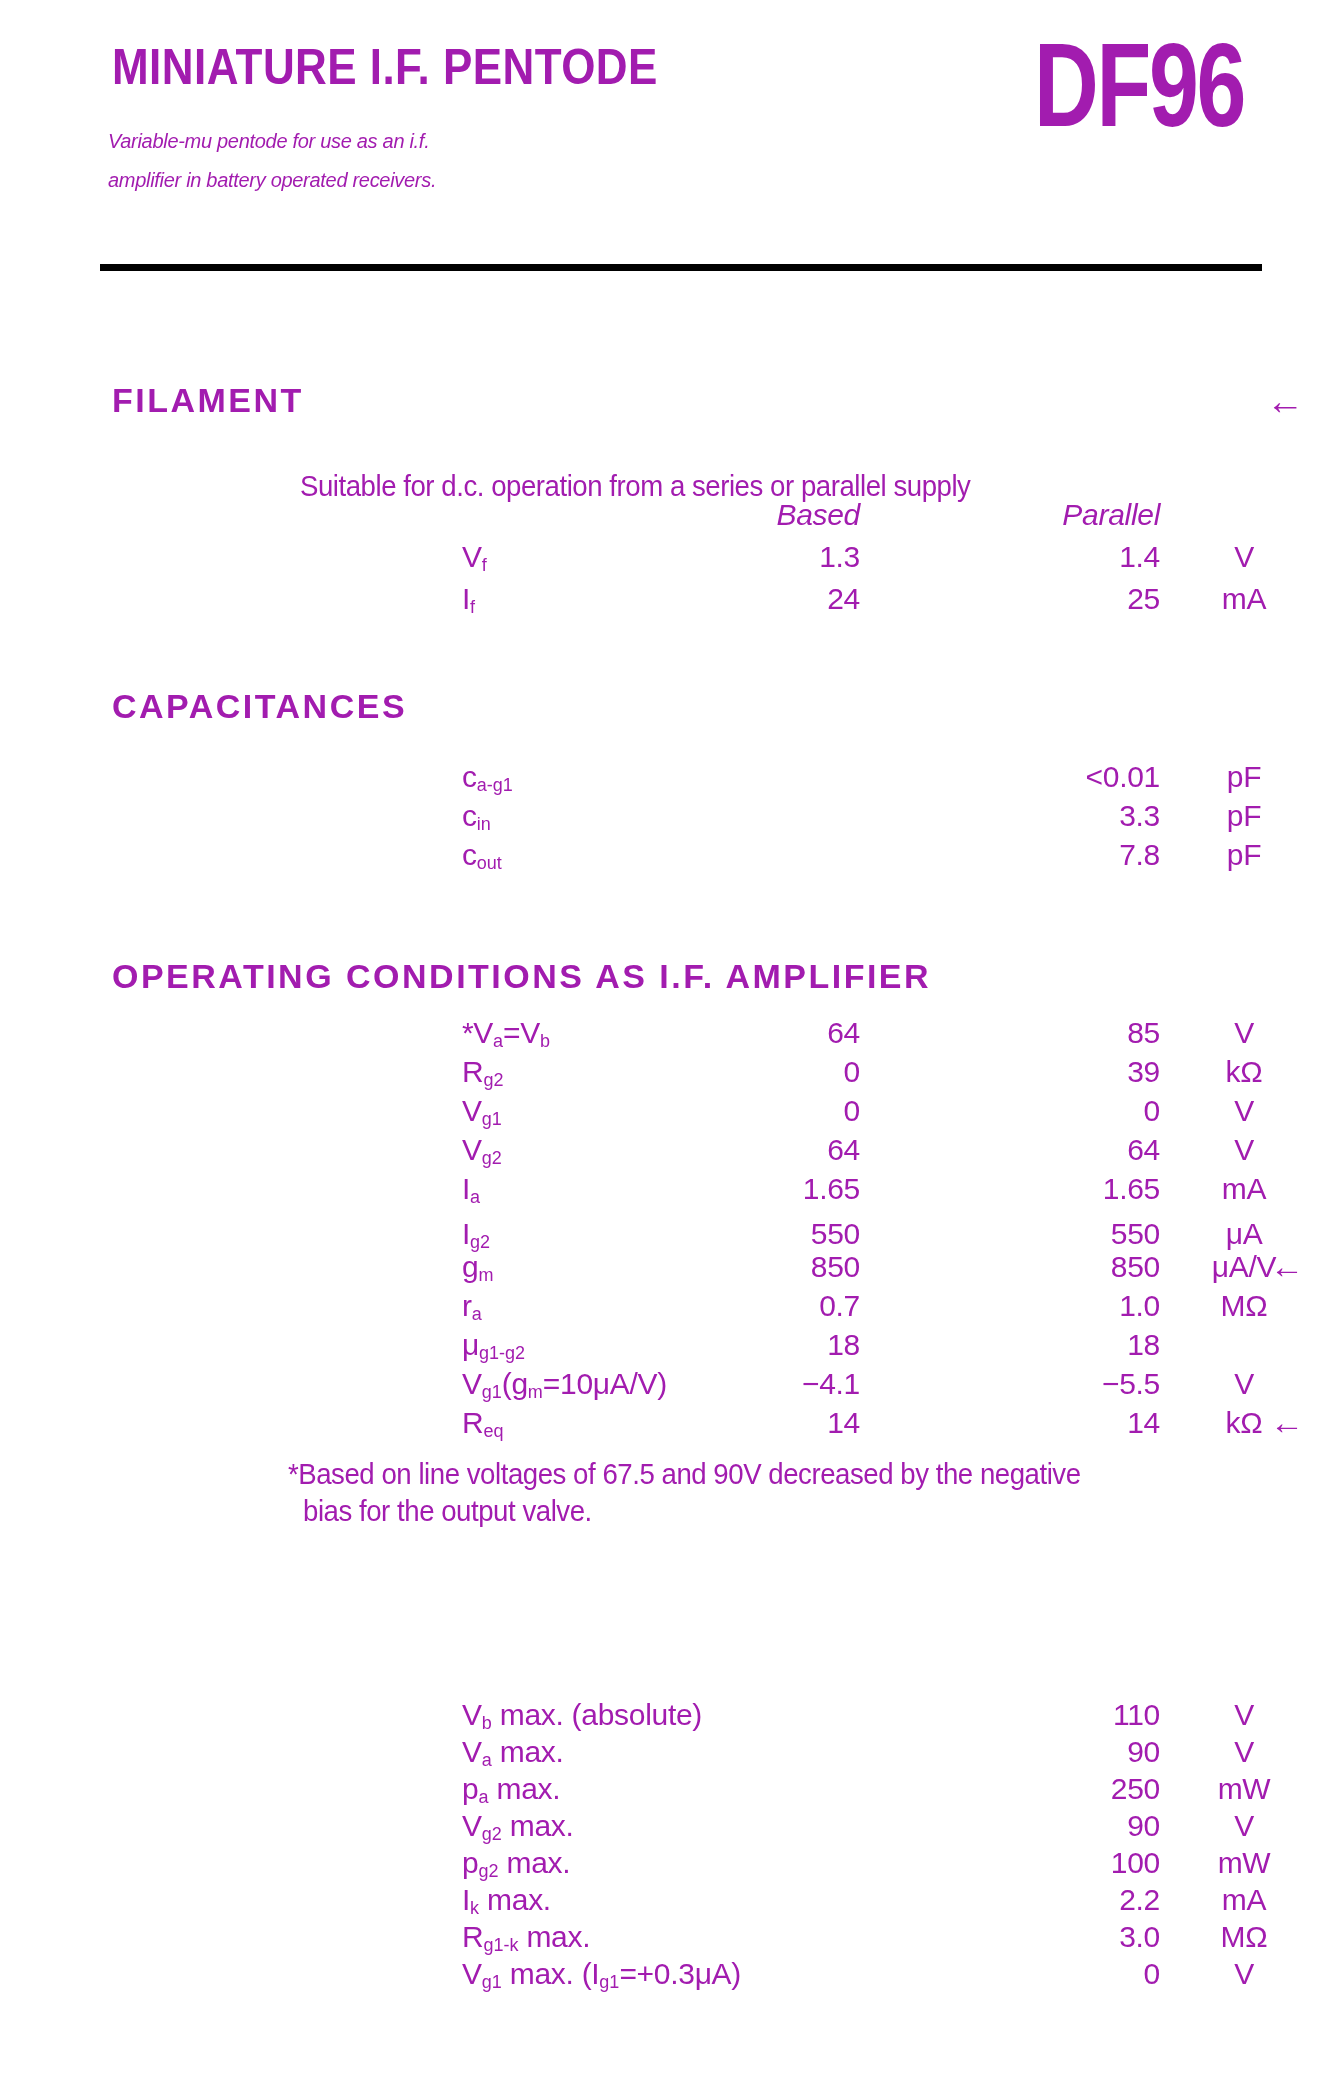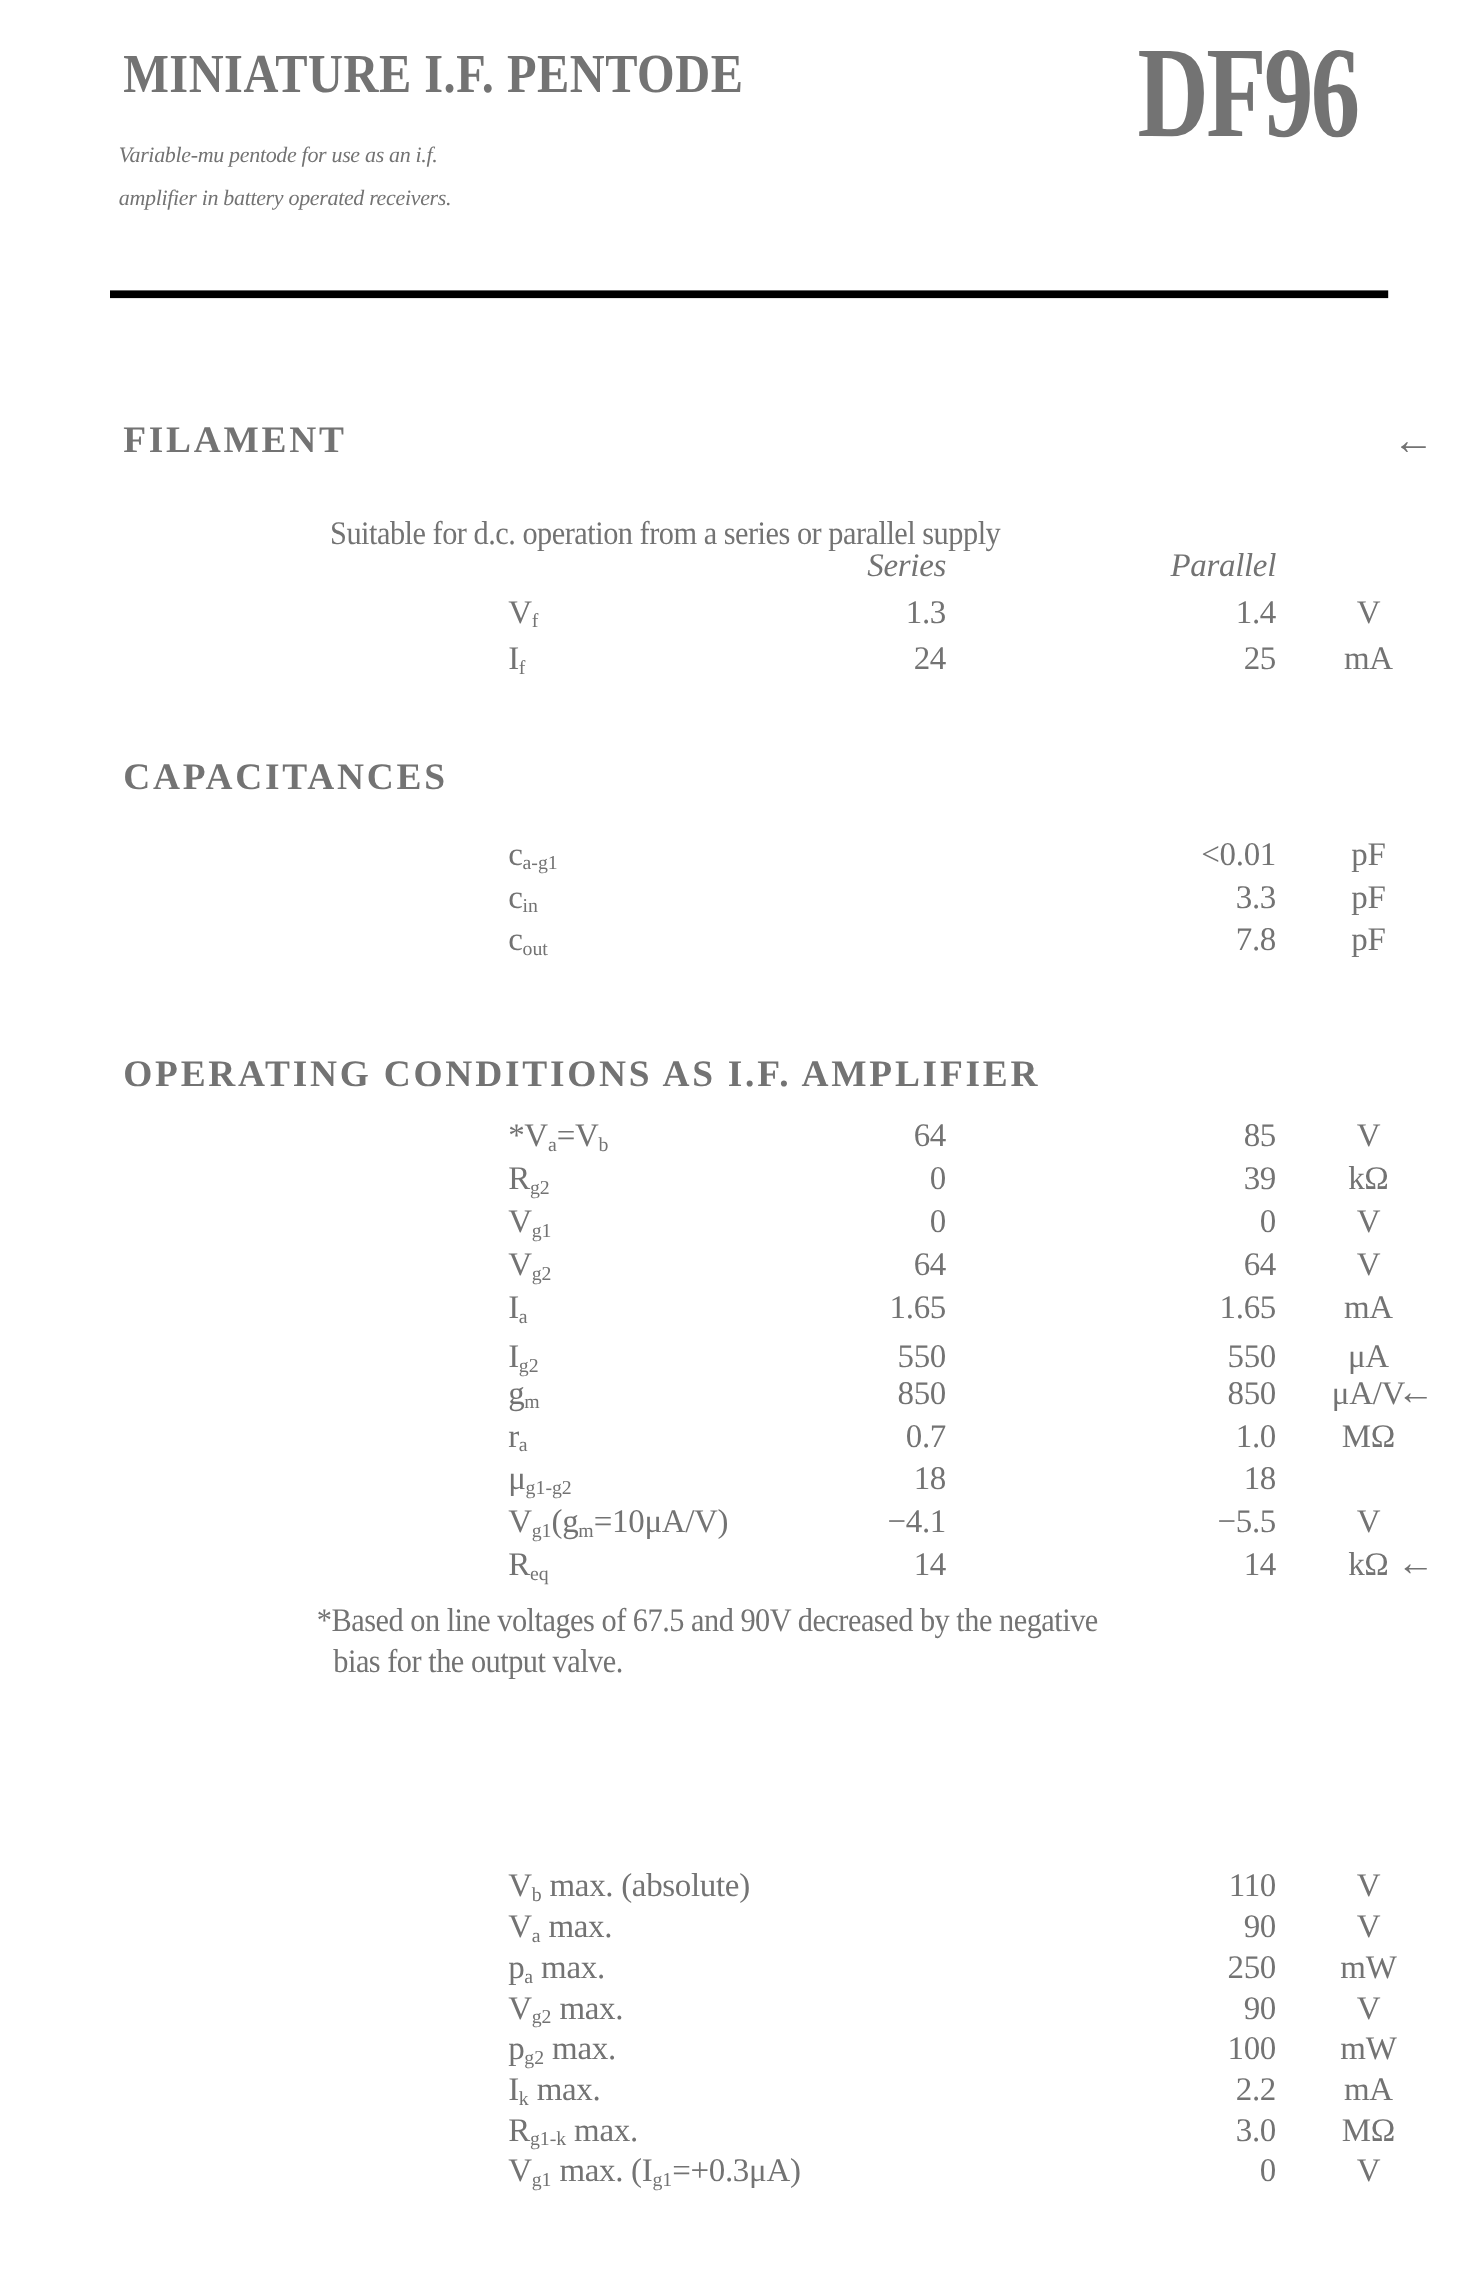--- a/index.html
+++ b/index.html
@@ -1,18 +1,18 @@
 <!DOCTYPE html>
 <html><head>
 <meta charset="utf-8">
 <style>
   html,body{margin:0;padding:0;background:#e8e8e8;}
   .page{
     position:relative;width:1334px;height:2082px;background:#ffffff;
-    color:#737373;font-family:Liberation Serif, serif;overflow:hidden;
+    color:#a21caf;font-family:Liberation Sans, sans-serif;overflow:hidden;
     margin:0 auto;
   }
   .abs{position:absolute;white-space:nowrap;}
   .title{
     left:112px;top:40px;font-size:50px;font-weight:700;line-height:1.1;
     transform:scaleX(0.88);transform-origin:0 0;letter-spacing:0.5px;
   }
   .subtitle{
     left:108px;top:122px;font-size:20px;font-style:italic;font-weight:400;
     line-height:39px;letter-spacing:-0.3px;
@@ -53,21 +53,21 @@
 
   <div class="abs partnum">DF96</div>
 
   <div class="abs rule"></div>
 
   <div class="abs h2" style="top:382px;">FILAMENT</div>
   <div class="abs fil-arrow">←</div>
   <div class="abs bodytext squeeze" style="left:300px;top:468px;">Suitable for d.c. operation from a series or parallel supply</div>
   <div class="table" style="top: 498px;">
       <div class="trow" style="top: 0px;">
-        <span class="cell v-series col-hdr">Series</span>
+        <span class="cell v-series col-hdr">Based</span>
         <span class="cell v-main col-hdr">Parallel</span>
       </div>
       <div class="trow" style="top: 42px;">
         <span class="cell lbl"><span>V</span><span class="sub">f</span></span>
         <span class="cell v-series">1.3</span>
         <span class="cell v-main">1.4</span>
         <span class="cell unit">V</span>
       </div>
       <div class="trow" style="top: 84px;">
         <span class="cell lbl"><span>I</span><span class="sub">f</span></span>

